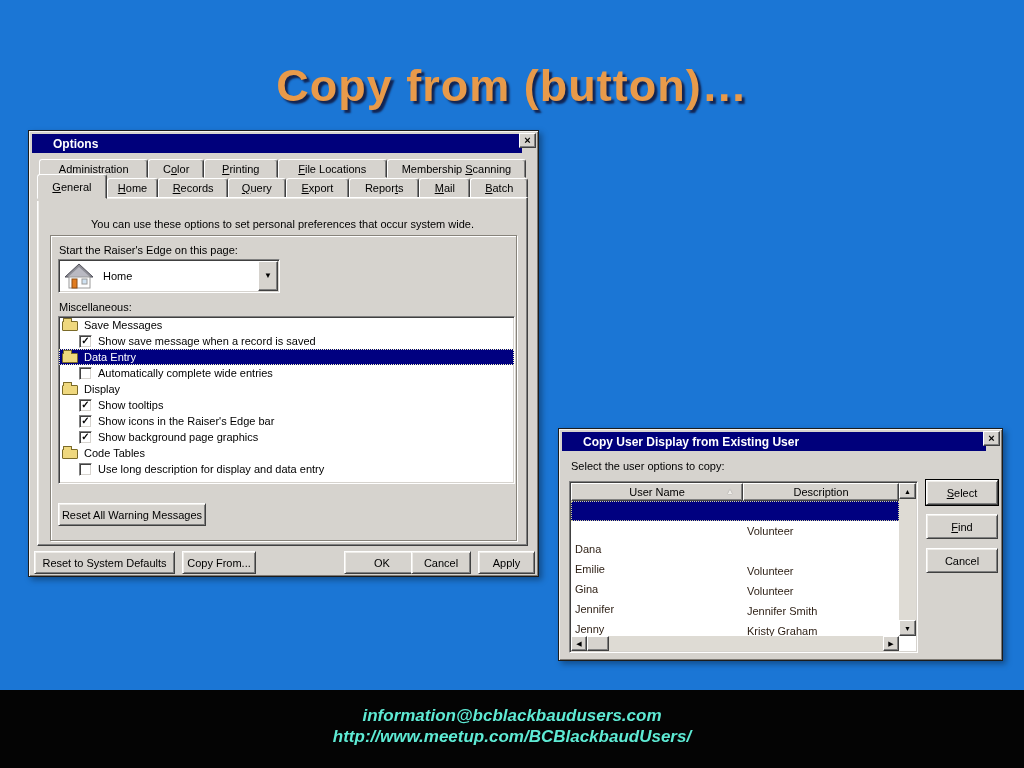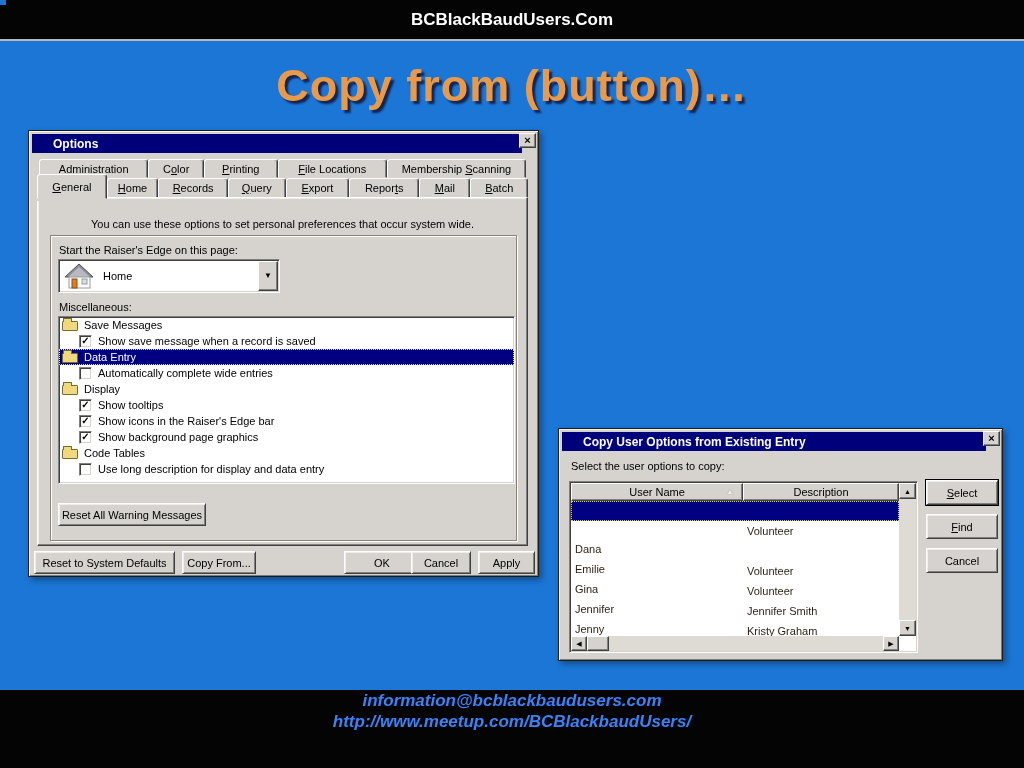--- a/index.html
+++ b/index.html
@@ -9,22 +9,22 @@
 
   
   .topbar { position:absolute; top:0; left:0; width:1024px; height:41px; background:#040404;
             color:#fff; display:flex; align-items:center; justify-content:center;
             font-weight:bold; font-size:17px; border-bottom:2px solid #b9b9b9; }
   .corner-notch { position:absolute; top:0; left:0; width:6px; height:5px; background:#1B76D5; z-index:5; }
   .slide-title { position:absolute; top:60px; left:0; width:100%; text-align:center;
                  font-size:45px; font-weight:bold; color:#E89A4A; letter-spacing:1px;
                  text-shadow:3px 3px 2px rgba(16,22,60,0.85); }
   .footer { position:absolute; left:0; top:690px; width:1024px; height:78px; background:#040404;
-            color:#3b82f6; font-weight:bold; font-style:italic; font-size:17px; text-align:center;
-            line-height:21px; }
+            color:#5eead4; font-weight:bold; font-style:italic; font-size:17px; text-align:center;
+            padding-top:15px; line-height:21px; }
 
   
   .dialog { position:absolute; background:#D6D3CE; border:1px solid #1c1c1c;
             box-shadow: inset 1px 1px 0 #f4f3f0, inset -1px -1px 0 #7e7a74, 3px 3px 6px rgba(0,0,0,.35); }
   .titlebar { position:absolute; left:3px; right:16px; top:3px; height:19px; background:#00007B;
               color:#fff; font-weight:bold; font-size:12px; display:flex; align-items:center;
               padding-left:21px; }
   .close-btn { position:absolute; right:2px; top:2px; width:17px; height:15px; background:#D6D3CE;
                border:1px solid; border-color:#fff #404040 #404040 #fff;
                box-shadow: inset -1px -1px 0 #808080; color:#000; font-size:11px; font-weight:bold;
@@ -103,23 +103,20 @@
   .hscroll .sbtn.left { left:0; } .hscroll .sbtn.right { right:0; }
   .hthumb { position:absolute; left:16px; top:0; width:22px; height:15px; background:#D6D3CE;
             border:1px solid; border-color:#fff #404040 #404040 #fff; box-shadow: inset -1px -1px 0 #808080; }
   .copy-btns .btn { position:absolute; left:367px; width:72px; height:25px; }
 </style>
 </head>
 <body>
 
 <div class="slide">
 
-  <div class="topbar">
-    <span>BCBlackBaudUsers.Com</span>
-  </div>
   <div class="corner-notch"></div>
 
   <div class="slide-title">Copy from (button)…</div>
 
   <div class="dialog options-dialog">
     <div class="titlebar">
       <span>Options</span>
     </div>
     <span class="close-btn">×</span>
 
@@ -213,21 +210,21 @@
         <button class="btn" style="left: 5px; width: 141px; top: 420px;">Reset to System Defaults</button>
         <button class="btn" style="left: 153px; width: 74px; top: 420px;">Copy From...</button>
         <button class="btn" style="left: 315px; width: 76px; top: 420px;">OK</button>
         <button class="btn" style="left: 382px; width: 60px; top: 420px;">Cancel</button>
         <button class="btn" style="left: 449px; width: 57px; top: 420px;">Apply</button>
       </div>
   </div>
 
   <div class="dialog copy-dialog">
     <div class="titlebar">
-      <span>Copy User Options from Existing Entry</span>
+      <span>Copy User Display from Existing User</span>
     </div>
     <span class="close-btn">×</span>
 
     <div class="copy-instruction">Select the user options to copy:</div>
 
     <div class="grid sunken">
       <div class="grid-header">
         <div class="gh-cell gh-name">
           <span>User Name</span>
           <span class="sort">▲</span>

